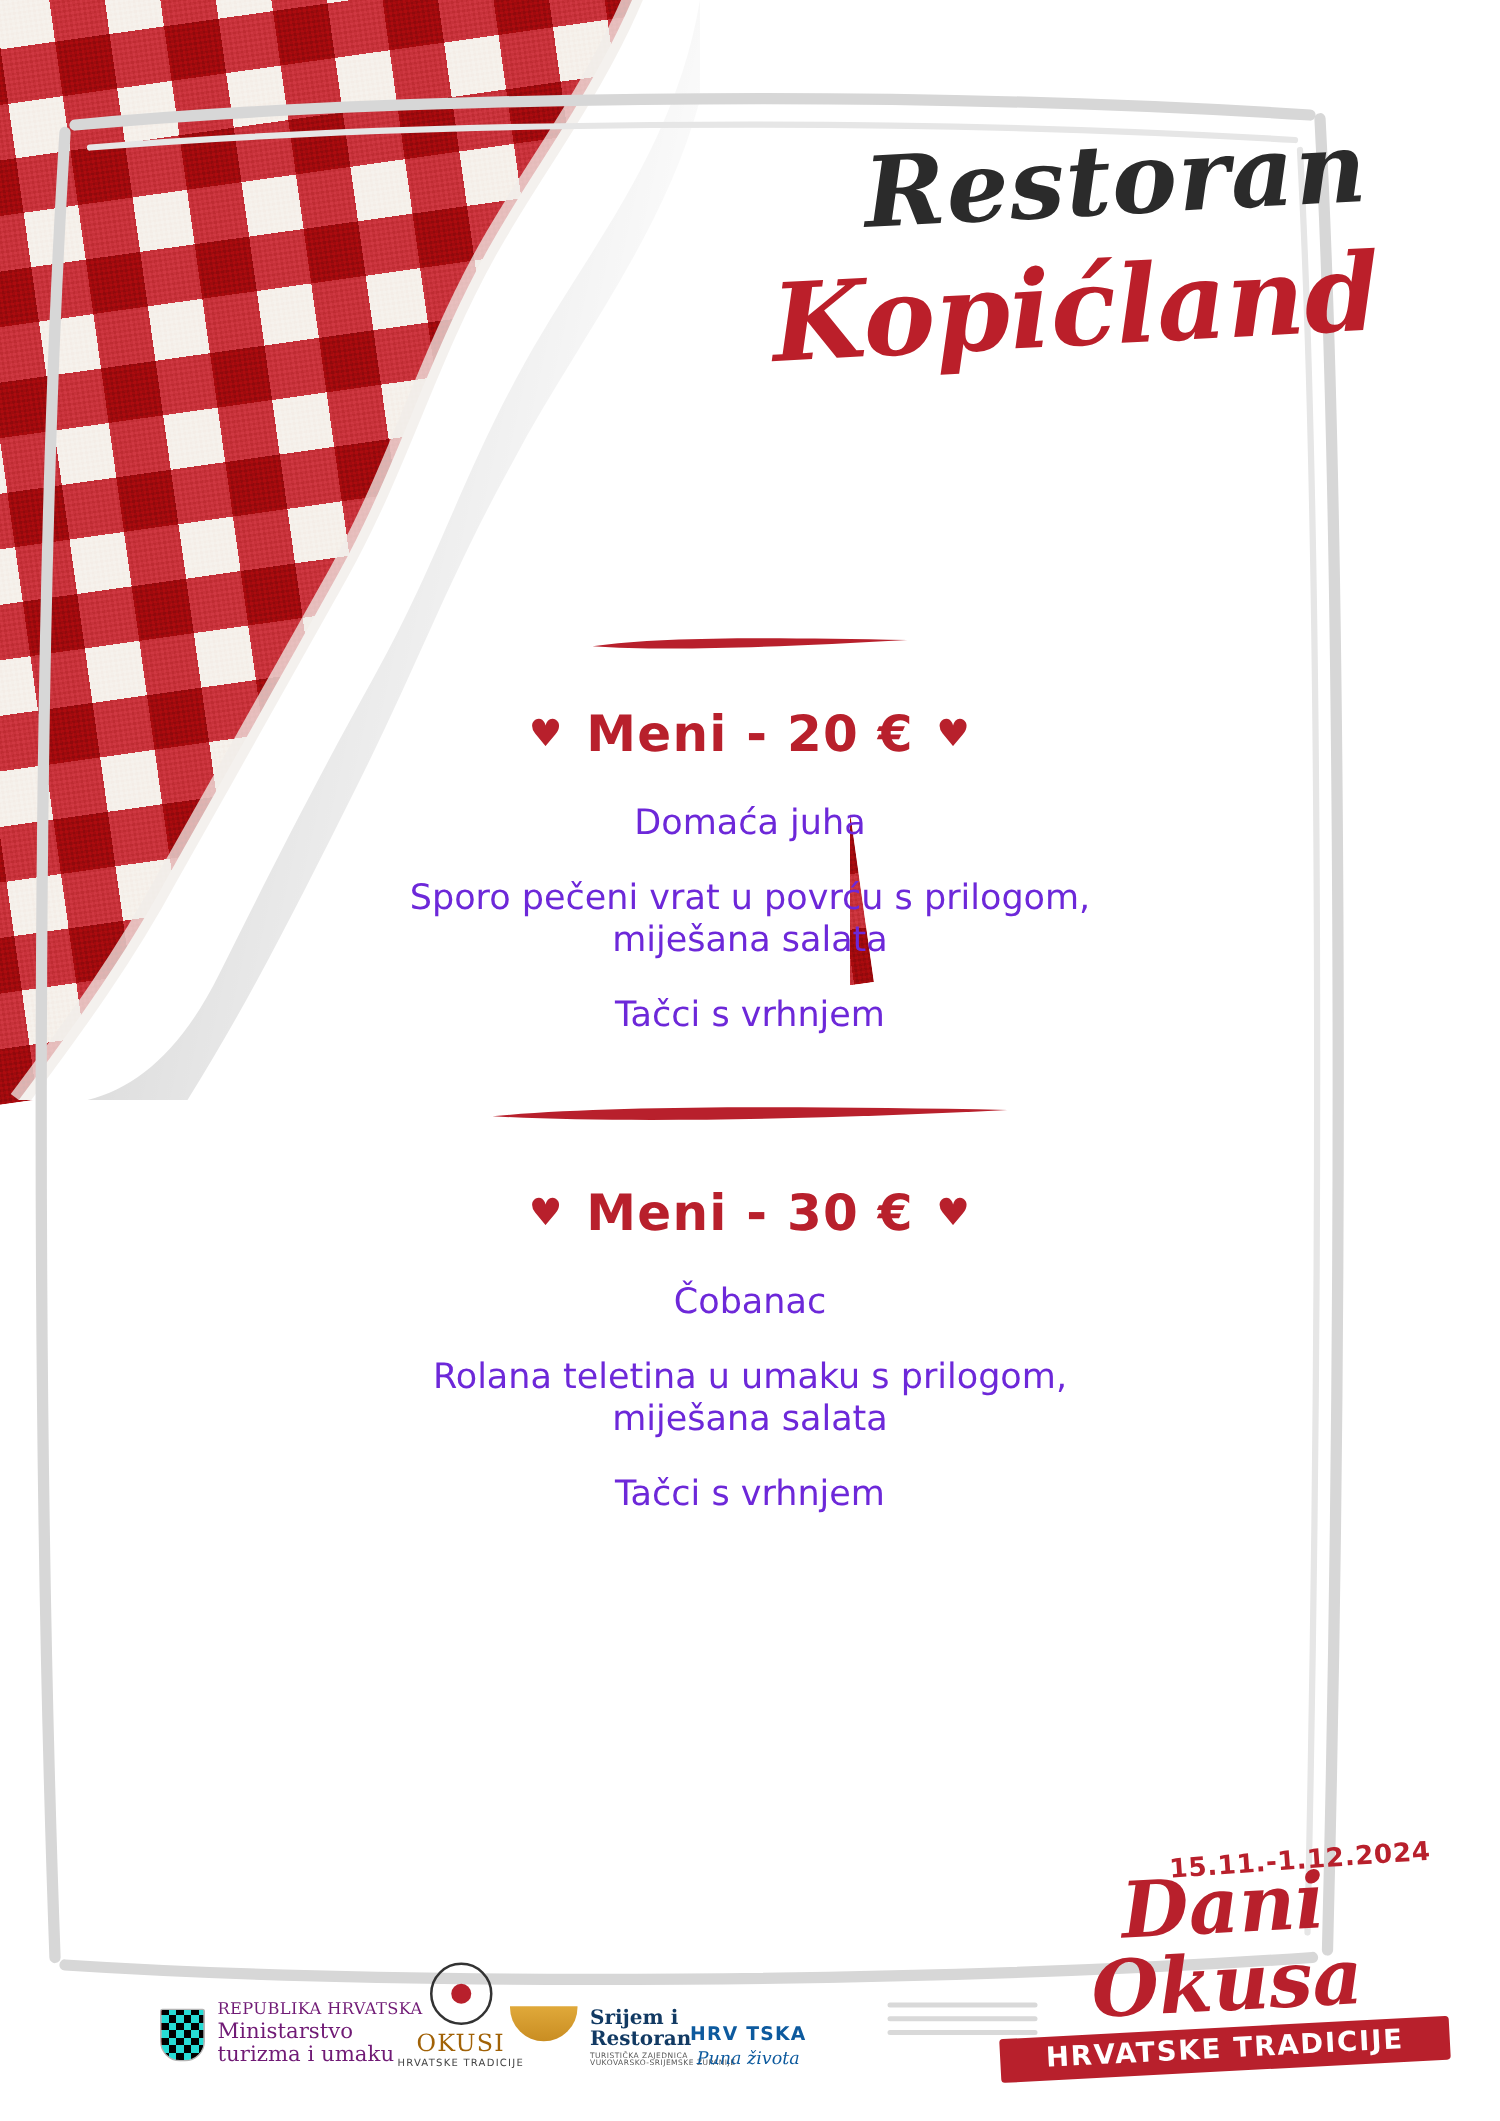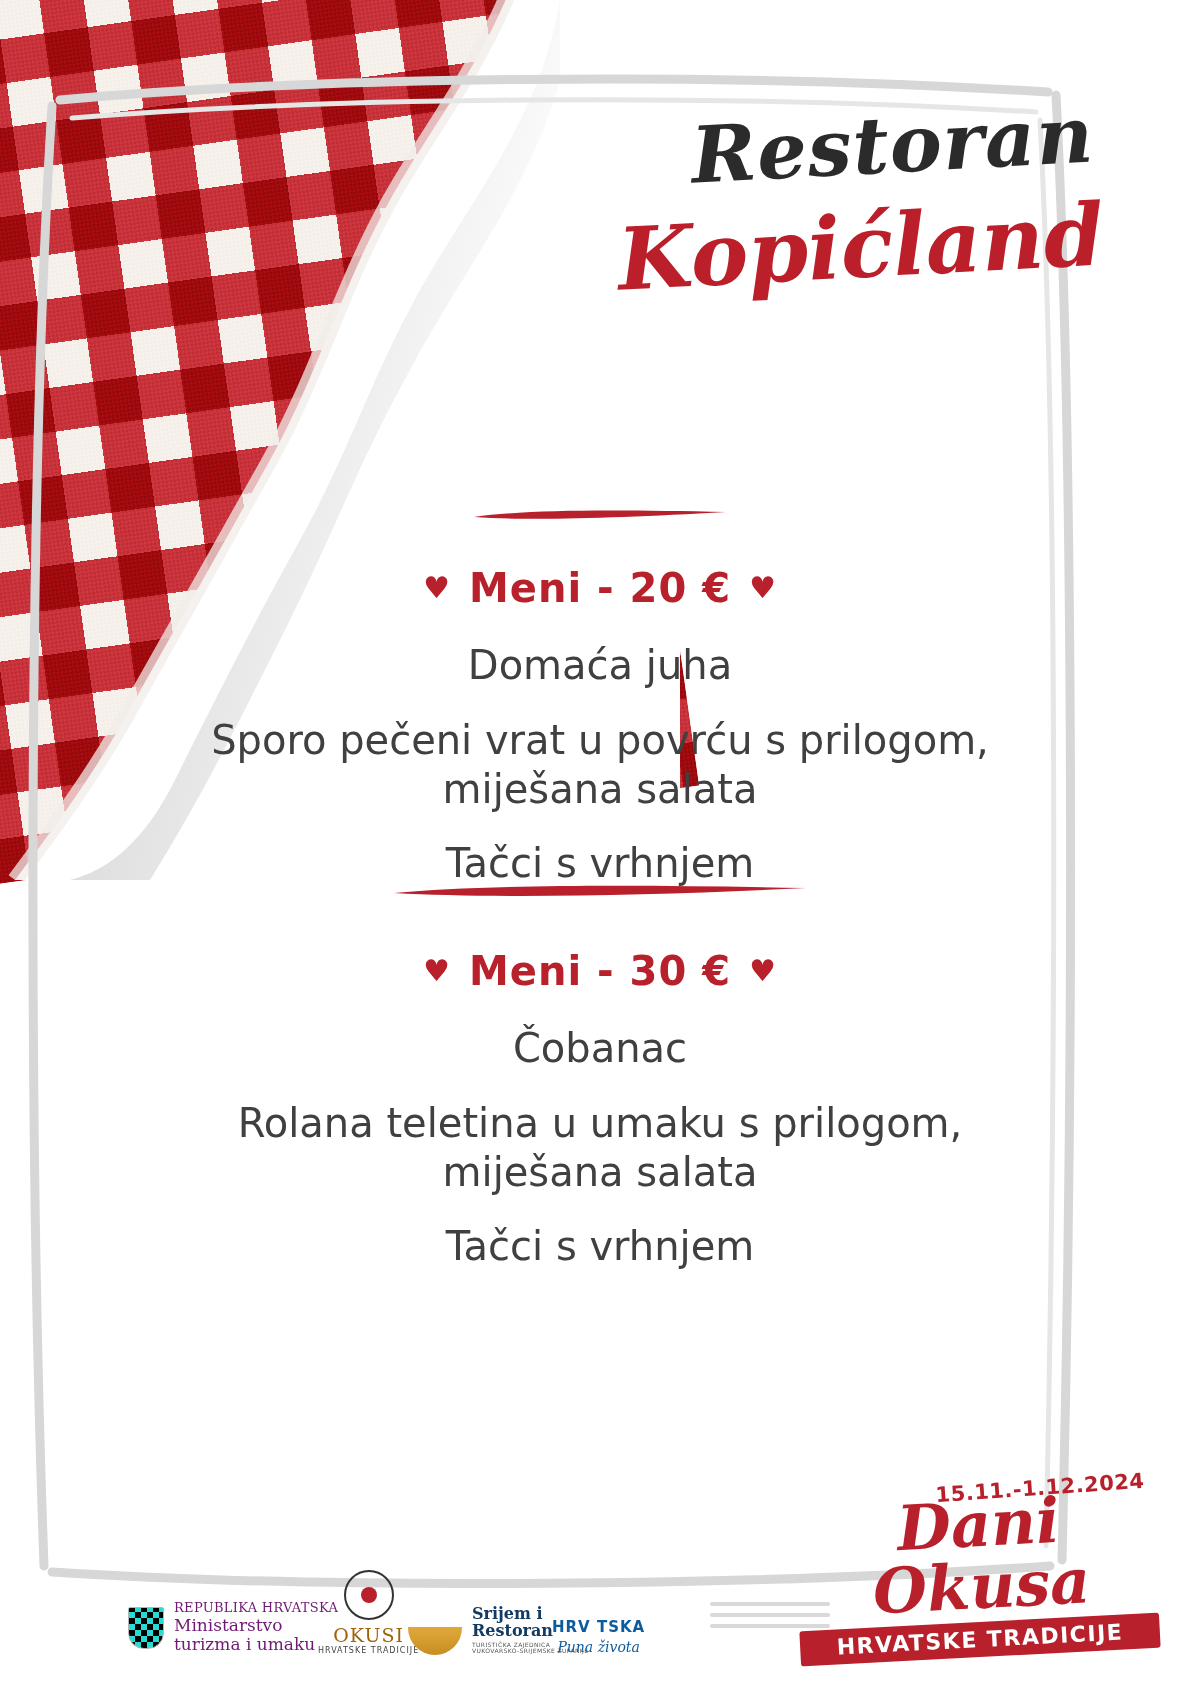--- a/index.html
+++ b/index.html
@@ -140,22 +140,22 @@
   }
   .menu-title .heart {
     font-size: 30px;
     color: #b8202c;
     line-height: 1;
   }
   .menu-items {
     margin-top: 30px;
   }
   .menu-item {
-    font-size: 40px;
-    color: #404040;
+    font-size: 28px;
+    color: #6d28d9;
     line-height: 1.22;
     margin-bottom: 26px;
     white-space: pre-line;
   }
 
   
   .footer {
     position: absolute;
     left: 0;
     bottom: 22px;
@@ -381,21 +381,21 @@
     </div>
   </div>
 
   <div class="logo" style="left:318px; text-align:center;">
     <div class="okusi-circle"></div>
     <div style="font-family:'DejaVu Serif',serif; font-size:19px; color:#a16207; margin-top:4px; letter-spacing:1px;">OKUSI</div>
     <div style="font-family:'DejaVu Sans',sans-serif; font-size:8px; color:#444; letter-spacing:1px;">HRVATSKE TRADICIJE</div>
   </div>
 
   <div class="logo" style="left:408px;">
-    <div style="display:flex; align-items:flex-end; gap:10px;">
+    <div style="display:flex; align-items:flex-start; gap:10px;">
       <div class="srijem-bowl"></div>
       <div style="text-align:left; line-height:1.1;">
         <div style="font-family:'DejaVu Serif',serif; font-weight:bold; font-size:16px; color:#123a63;">Srijem i</div>
         <div style="font-family:'DejaVu Serif',serif; font-weight:bold; font-size:16px; color:#123a63;">Restoran</div>
         <div style="font-family:'DejaVu Sans',sans-serif; font-size:6px; color:#555; letter-spacing:0.4px; margin-top:2px;">TURISTIČKA ZAJEDNICA</div>
         <div style="font-family:'DejaVu Sans',sans-serif; font-size:6px; color:#555; letter-spacing:0.4px;">VUKOVARSKO-SRIJEMSKE ŽUPANIJE</div>
       </div>
     </div>
   </div>
 

